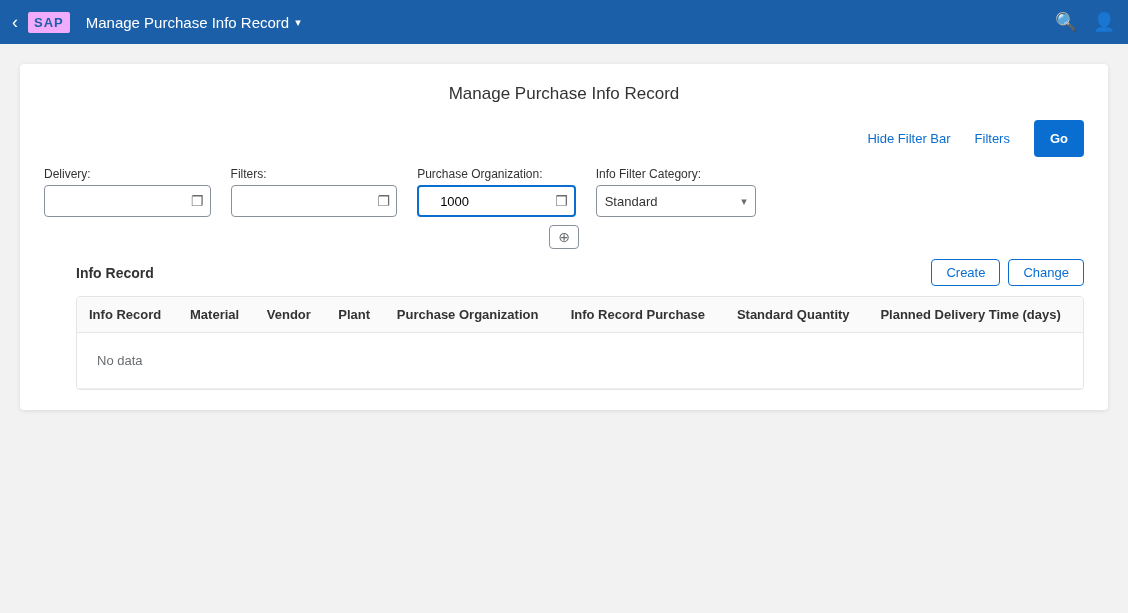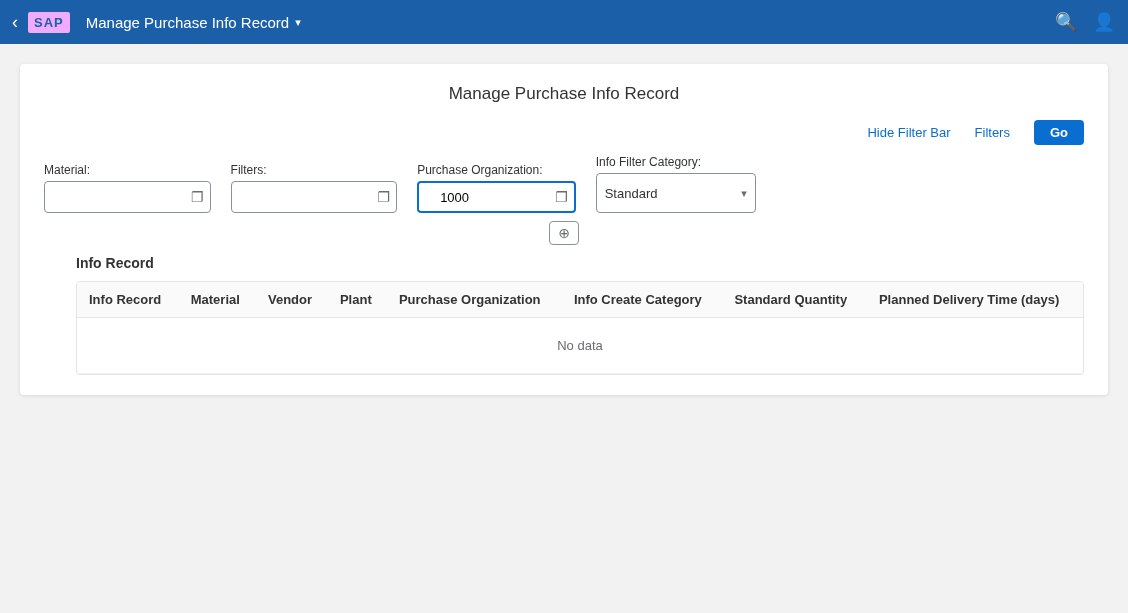--- a/index.html
+++ b/index.html
@@ -87,21 +87,21 @@
       color: #0a6ed1;
       cursor: pointer;
       font-size: 13px;
       text-decoration: none;
     }
     .go-btn {
       background: #0a6ed1;
       color: white;
       border: none;
       border-radius: 4px;
-      padding: 5px 16px;
+      padding: 11px 16px;
       font-size: 13px;
       cursor: pointer;
       font-weight: 600;
     }
 
     
     .filter-fields {
       display: flex;
       gap: 20px;
       align-items: flex-end;
@@ -146,21 +146,21 @@
       font-size: 14px;
       display: flex;
       align-items: center;
     }
     .select-wrapper {
       display: flex;
       align-items: center;
       border: 1px solid #89919a;
       border-radius: 4px;
       background: white;
-      height: 40px;
+      height: 32px;
       padding: 0 8px;
       min-width: 160px;
       cursor: pointer;
       gap: 8px;
     }
     .select-wrapper select {
       border: none;
       outline: none;
       background: transparent;
       font-size: 13px;
@@ -246,21 +246,20 @@
       font-weight: 600;
       color: #333;
       white-space: nowrap;
     }
     tbody tr td {
       padding: 10px 12px;
       color: #333;
       border-bottom: 1px solid #f0f0f0;
     }
     .no-data-row td {
-      text-align: center;
       color: #6a6d70;
       padding: 20px;
     }
   </style>
 </head>
 <body>
 
 <nav class="navbar">
   <span class="navbar-back">‹</span>
   <span class="sap-logo">SAP</span>
@@ -281,21 +280,21 @@
 
     <div class="filter-bar-actions">
       <button class="link-btn">Hide Filter Bar</button>
       <button class="link-btn">Filters</button>
       <button class="go-btn">Go</button>
     </div>
 
     <div class="filter-fields">
 
       <div class="filter-field">
-        <label class="filter-label">Material:</label>
+        <label class="filter-label">Delivery:</label>
         <div class="filter-input-wrapper">
           <input class="filter-input" type="text" style="width: 140px;">
           <button class="input-icon-btn">❐</button>
         </div>
       </div>
 
       <div class="filter-field">
         <label class="filter-label">Filters:</label>
         <div class="filter-input-wrapper">
           <input class="filter-input" type="text" style="width: 140px;">
@@ -325,32 +324,36 @@
       </div>
     </div>
 
     <div class="filter-expand">
       <button class="expand-btn">⊕</button>
     </div>
 
     <div class="info-record-section">
       <div class="section-header">
         <span class="section-title">Info Record</span>
+        <div class="section-actions">
+          <button class="action-btn primary">Create</button>
+          <button class="action-btn">Change</button>
+        </div>
       </div>
 
       <div class="table-wrapper">
         <table>
           <thead>
             <tr>
               <th>Info Record</th>
               <th>Material</th>
               <th>Vendor</th>
               <th>Plant</th>
               <th>Purchase Organization</th>
-              <th>Info Create Category</th>
+              <th>Info Record Purchase</th>
               <th>Standard Quantity</th>
               <th>Planned Delivery Time (days)</th>
             </tr>
           </thead>
           <tbody id="table-body">
             <tr class="no-data-row">
               <td colspan="8">No data</td>
             </tr>
           </tbody>
         </table>

